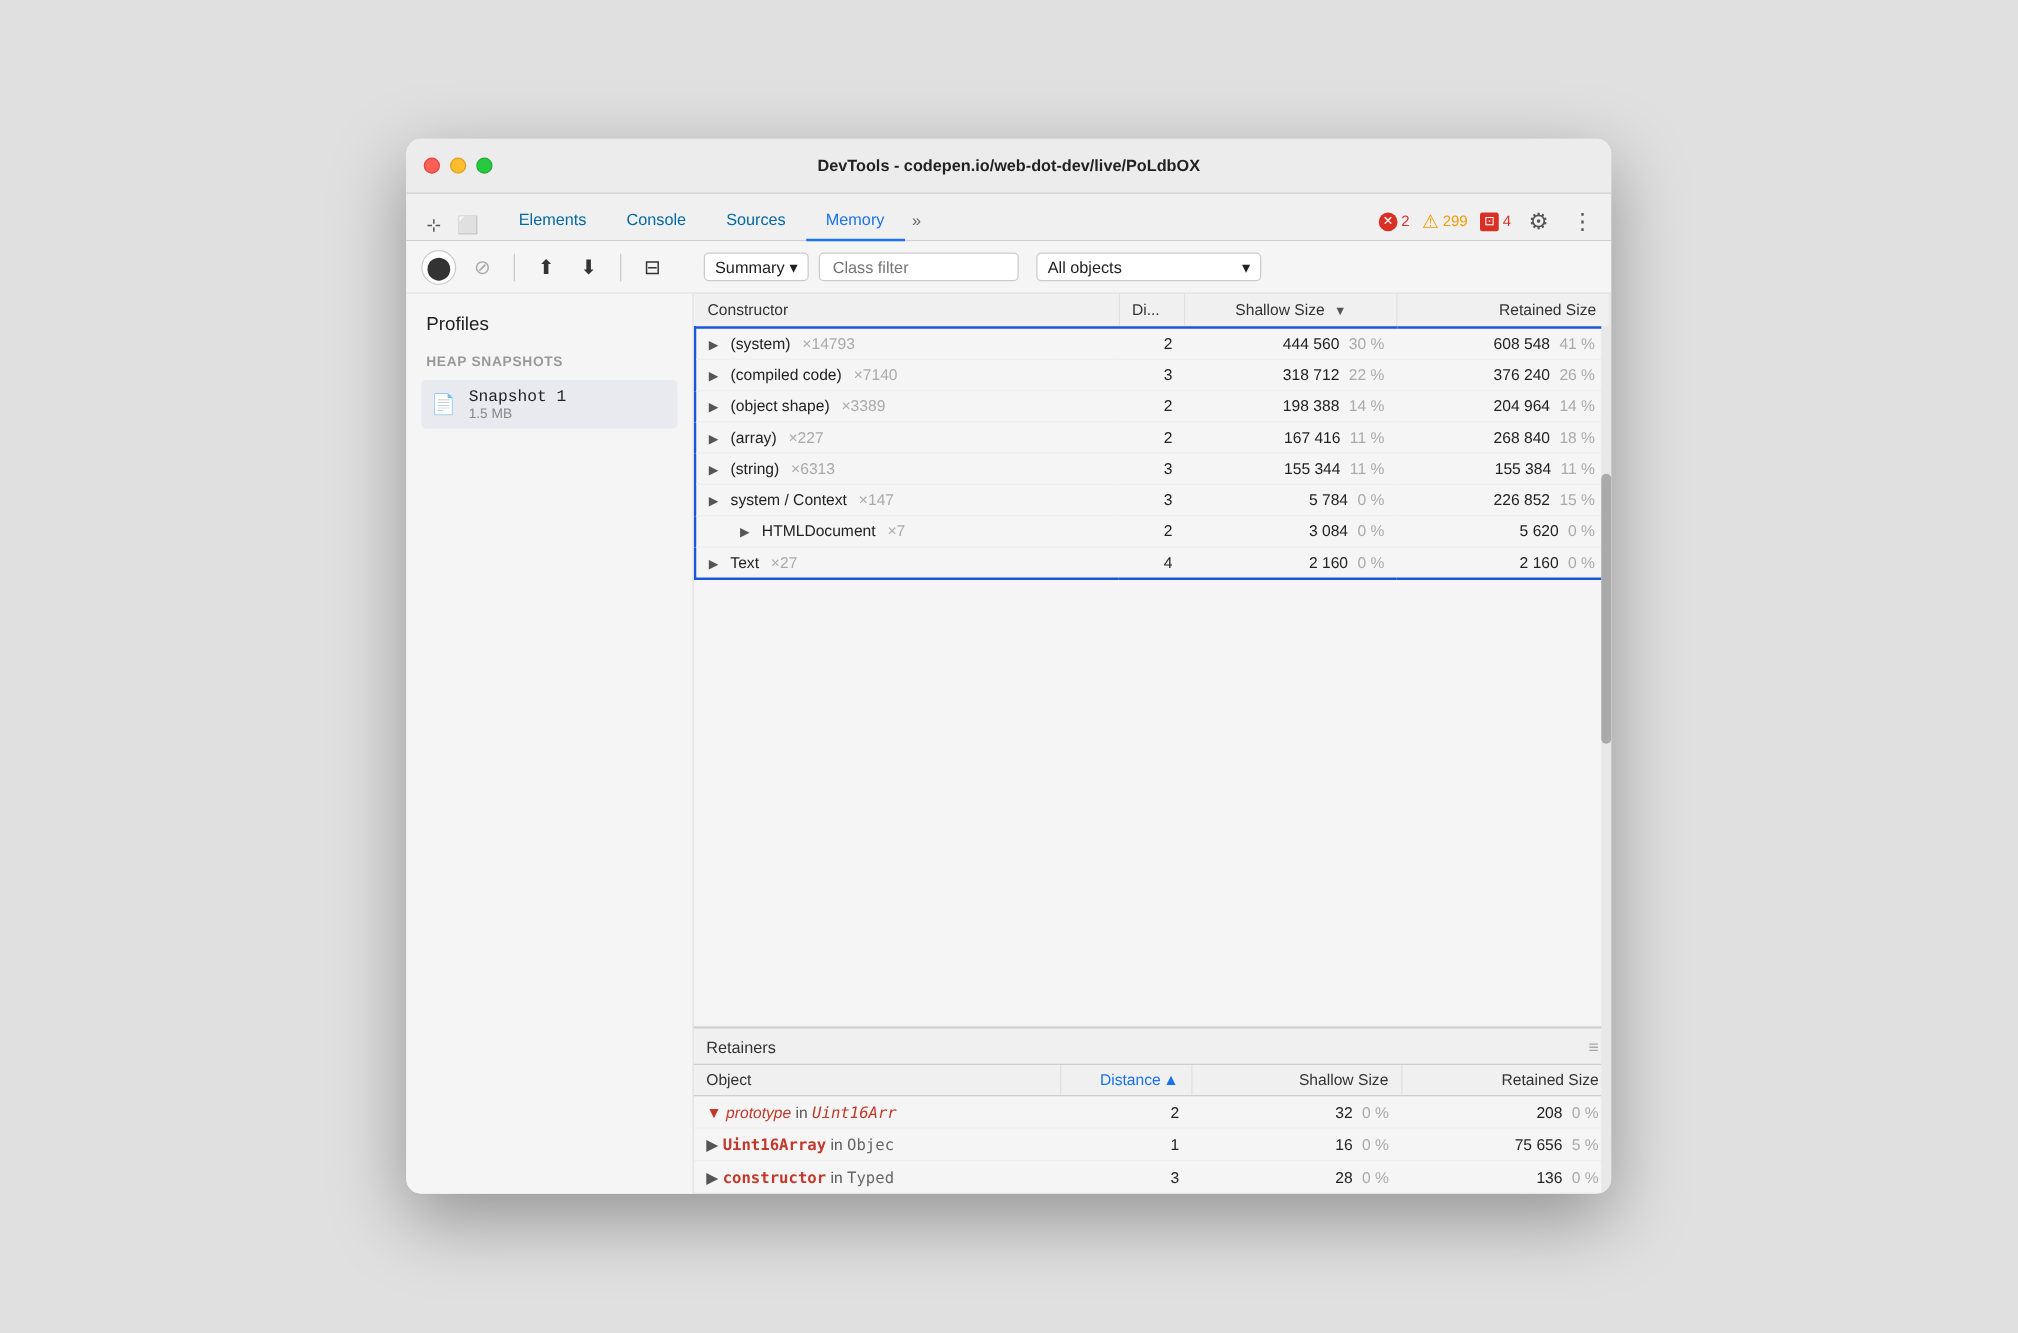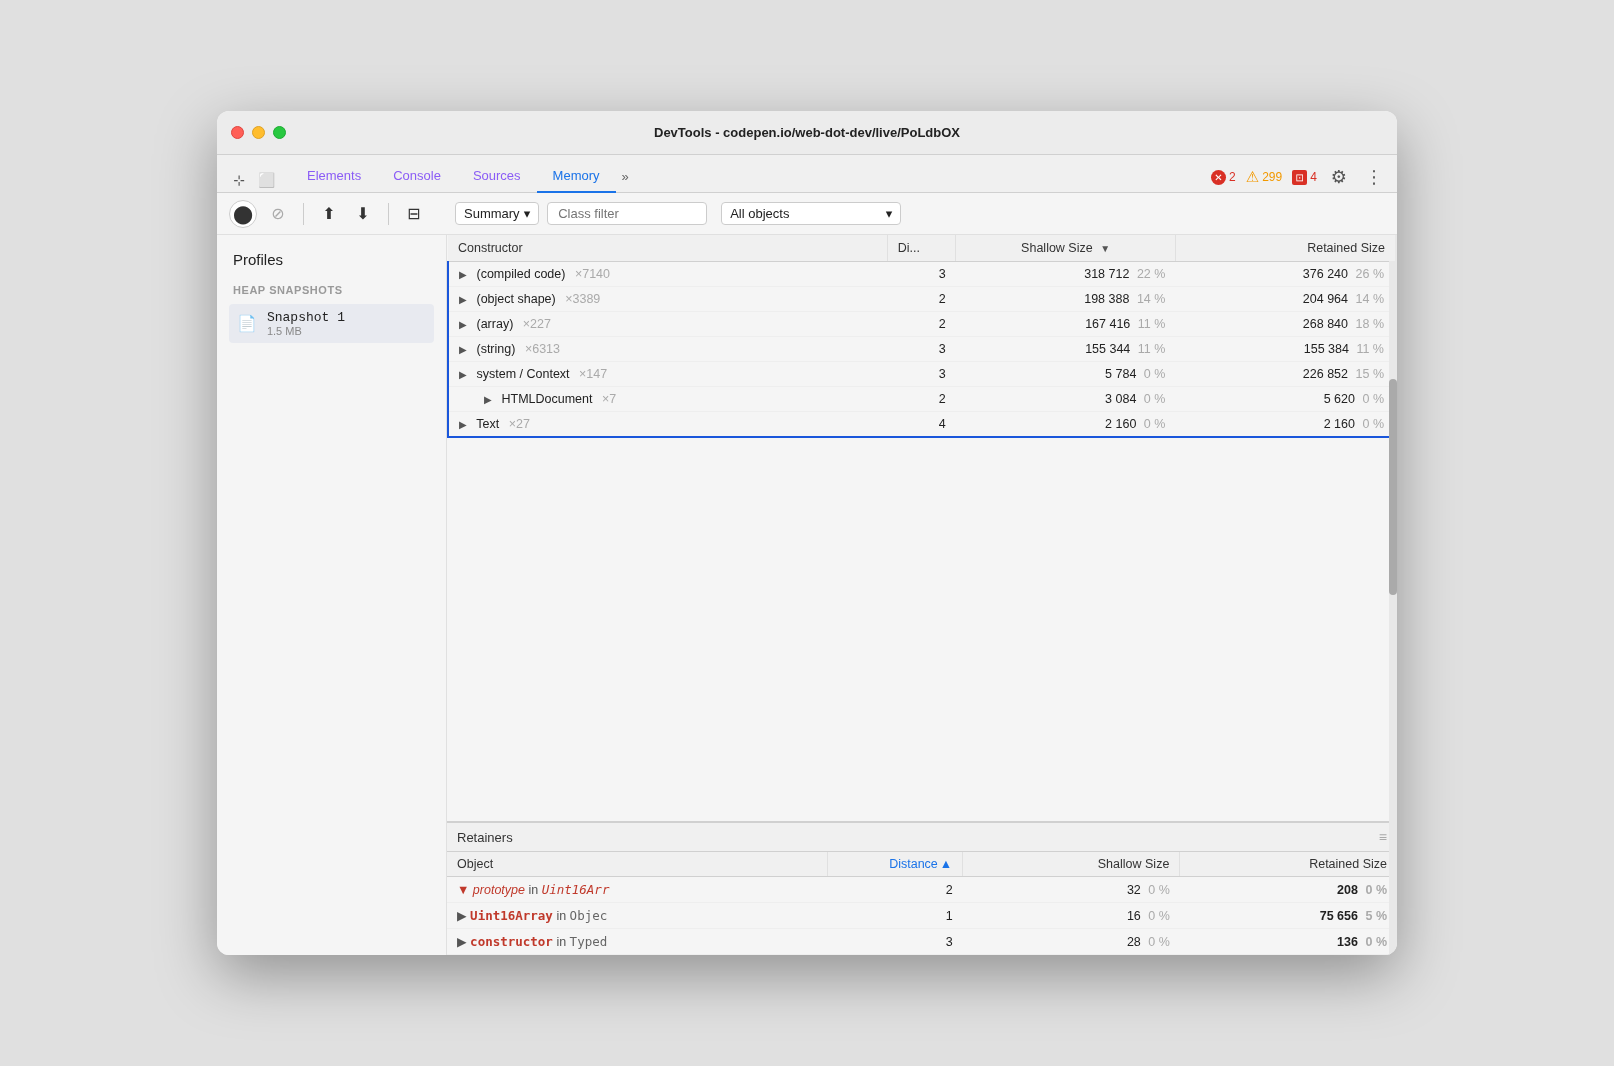--- a/index.html
+++ b/index.html
@@ -5,21 +5,21 @@
     * { box-sizing: border-box; margin: 0; padding: 0; }
     body {
       background: #e0e0e0;
       display: flex;
       justify-content: center;
       align-items: center;
       min-height: 100vh;
       font-family: -apple-system, BlinkMacSystemFont, 'Helvetica Neue', sans-serif;
     }
     .window {
-      width: 1180px;
+      width: 964px;
       background: #f5f5f5;
       border-radius: 12px;
       box-shadow: 0 20px 60px rgba(0,0,0,0.35);
       overflow: hidden;
     }
     .title-bar {
       background: #ececec;
       border-bottom: 1px solid #d0d0d0;
       height: 44px;
       display: flex;
@@ -64,21 +64,21 @@
       border-bottom: 1px solid #d0d0d0;
       display: flex;
       align-items: flex-end;
       padding: 0 10px;
       height: 38px;
       gap: 0;
     }
     .tab {
       padding: 8px 16px;
       font-size: 13px;
-      color: #8b5cf6;
+      color: #0369a1;
       cursor: pointer;
       border-bottom: 2px solid transparent;
       margin-bottom: -1px;
     }
     .tab.active {
       color: #1a73e8;
       border-bottom: 2px solid #1a73e8;
       font-weight: 500;
     }
     .tab-more {
@@ -311,21 +311,21 @@
     .retainers-table th:last-child { border-right: none; }
     .retainers-table td {
       padding: 5px 10px;
       border-bottom: 1px solid #eee;
       color: #222;
       white-space: nowrap;
     }
     .col-object { width: 280px; }
     .col-distance { width: 100px; text-align: right; }
     .col-shallow-r { width: 160px; text-align: right; }
-    .col-retained-r { width: 160px; text-align: right; font-weight: bold; }
+    .col-retained-r { width: 160px; text-align: right; }
   </style>
 </head>
 <body>
 
 <div class="window">
 
   <div class="title-bar">
     <div class="traffic-lights">
       <div class="traffic-light tl-red"></div>
       <div class="traffic-light tl-yellow"></div>
@@ -415,20 +415,34 @@
             <tr>
               <th class="col-constructor">Constructor</th>
               <th class="col-di">Di...</th>
               <th class="col-shallow" style="text-align:center;">
                 Shallow Size <span class="sort-arrow">▼</span>
               </th>
               <th class="col-retained" style="text-align:right;">Retained Size</th>
             </tr>
           </thead>
           <tbody id="heap-tbody">
+          <tr>
+      <td class="col-constructor" style="border-top:2.5px solid #1a56db;border-left:2.5px solid #1a56db;">
+        <span class="expand-arrow">▶</span>
+        <span>(system)</span>
+        <span class="gray-count">×14793</span>
+      </td>
+      <td class="col-di" style="text-align:right;border-top:2.5px solid #1a56db;">2</td>
+      <td class="col-shallow" style="text-align:right;border-top:2.5px solid #1a56db;">
+        444 560 <span class="percent-gray">30 %</span>
+      </td>
+      <td class="col-retained" style="text-align:right;border-top:2.5px solid #1a56db;border-right:2.5px solid #1a56db;">
+        608 548 <span class="percent-gray">41 %</span>
+      </td>
+    </tr>
               <tr>
       <td class="col-constructor" style="border-left:2.5px solid #1a56db;">
         <span class="expand-arrow">▶</span>
         <span>(compiled code)</span>
         <span class="gray-count">×7140</span>
       </td>
       <td class="col-di" style="text-align:right;">3</td>
       <td class="col-shallow" style="text-align:right;">
         318 712 <span class="percent-gray">22 %</span>
       </td>

